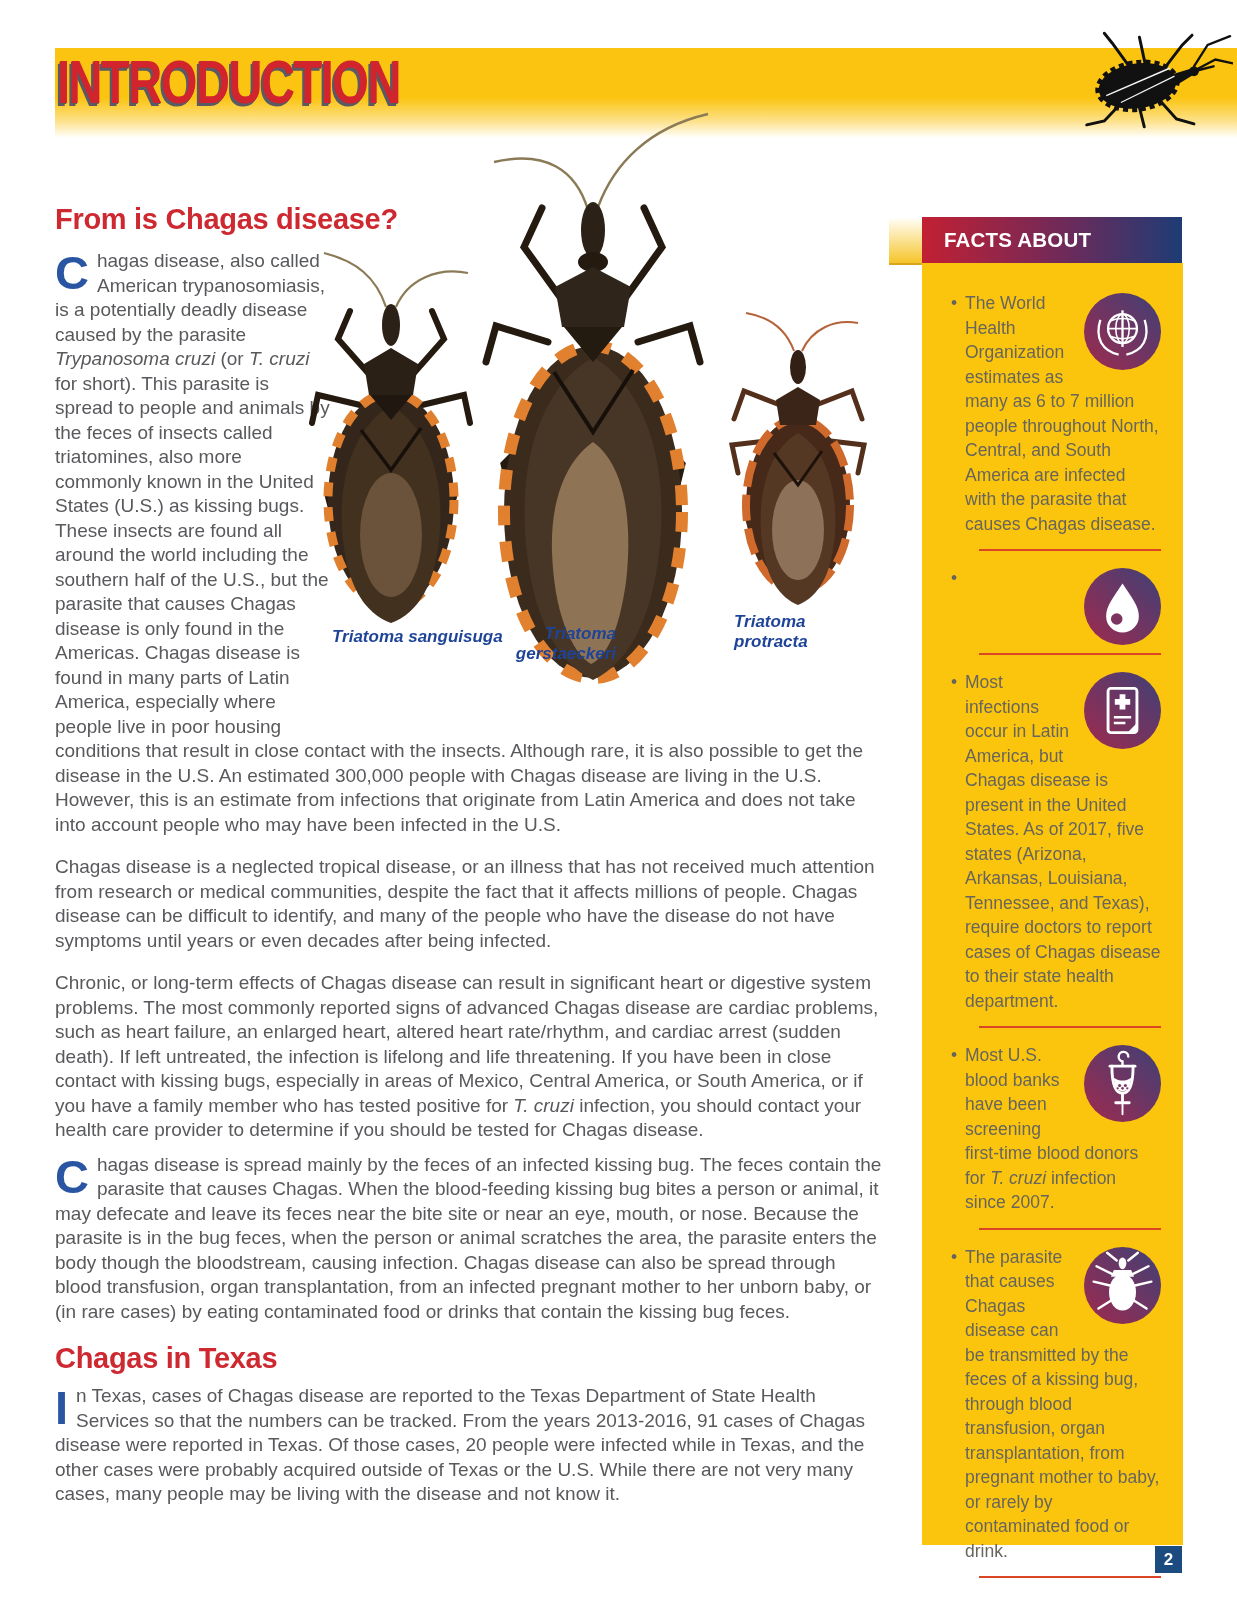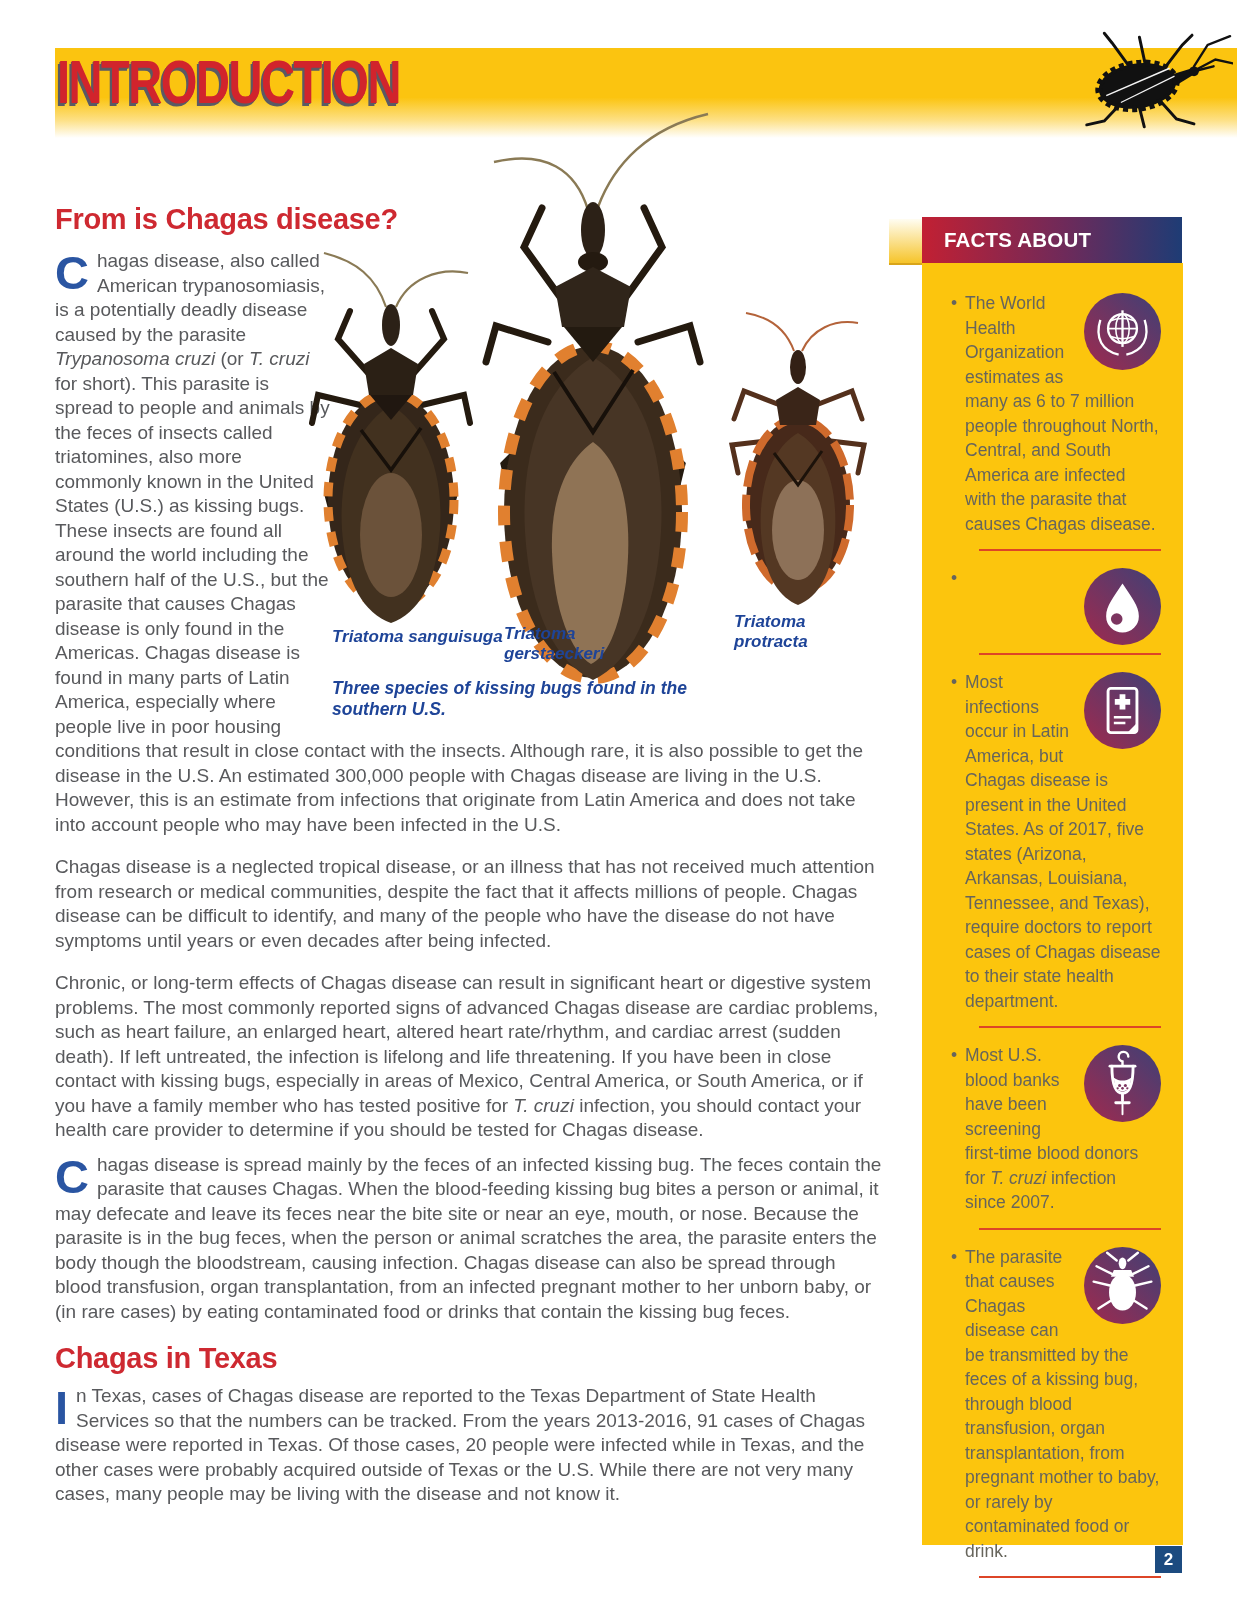--- a/index.html
+++ b/index.html
@@ -27,21 +27,21 @@
 
   
   .figure{position:absolute;left:298px;top:112px;width:582px;height:600px;pointer-events:none;}
   .figure svg{position:absolute;}
   .bug-a{left:8px;top:133px;}
   .bug-b{left:178px;top:0px;}
   .bug-c{left:424px;top:193px;}
   .sp-label{position:absolute;font-size:17px;font-weight:bold;font-style:italic;
             color:#1e4498;line-height:20px;}
   .lab1{left:34px;top:515px;}
-  .lab2{left:206px;top:512px;width:112px;}
+  .lab2{left:206px;top:512px;width:112px;text-align:right;}
   .lab3{left:436px;top:500px;}
   .fig-caption{position:absolute;left:34px;top:566px;width:420px;font-size:17.5px;
             font-weight:bold;font-style:italic;color:#1e4498;}
 
   
   .side-tab{position:absolute;left:889px;top:219px;width:35px;height:44px;
             background:linear-gradient(180deg,#fffdf2 0%,#f6c42a 100%);box-shadow:0 2px 0 #d9a51a;}
   .side-header{position:absolute;left:922px;top:217px;width:260px;height:46px;
             background:linear-gradient(90deg,#c22033 0%,#6e2a5a 55%,#1e3c75 100%);
             color:#fff;font-weight:bold;font-size:20.5px;line-height:46px;padding-left:22px;
@@ -166,21 +166,20 @@
       <ellipse cx="76" cy="200" rx="52" ry="86" fill="#47291a" stroke="#cf6a2c" stroke-width="8" stroke-dasharray="26 8"></ellipse>
       <path d="M76,128 C100,142 116,176 113,228 C110,270 96,292 76,300 C56,292 42,270 39,228 C36,176 52,142 76,128 Z" fill="#543823"></path>
       <ellipse cx="76" cy="225" rx="26" ry="50" fill="#8d7158"></ellipse>
       <path d="M52,148 L76,180 L100,146" stroke="#1c120a" stroke-width="3" fill="none"></path>
       <path d="M76,82 L98,95 L94,120 L58,120 L54,95 Z" fill="#3a2518"></path>
     </svg>
 
     <div class="sp-label lab1">Triatoma sanguisuga</div>
     <div class="sp-label lab2">Triatoma gerstaeckeri</div>
     <div class="sp-label lab3">Triatoma protracta</div>
-    <div class="fig-caption">Three species of kissing bugs found in the southern U.S.</div>
   </div>
 
   <div class="side-tab"></div>
   <div class="side-header">FACTS ABOUT CHAGAS</div>
   <div class="side-body">
     <ul class="facts">
 
       <li class="fact">
         <svg class="fact-icon" viewBox="0 0 80 80">
           <defs>

